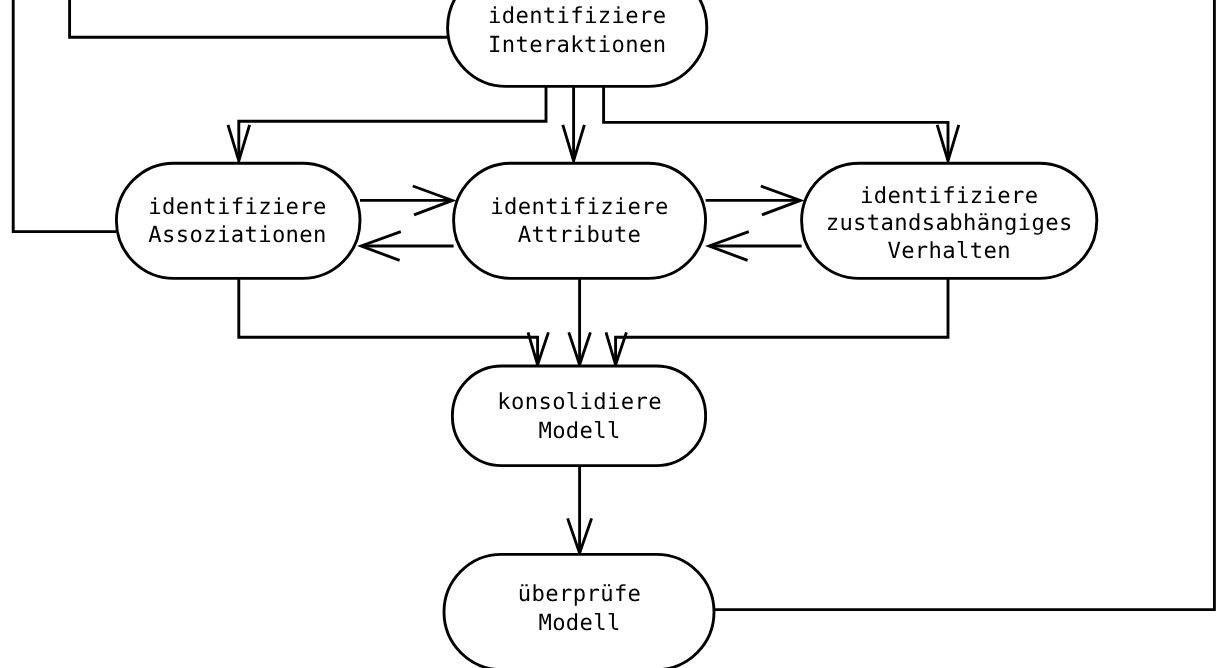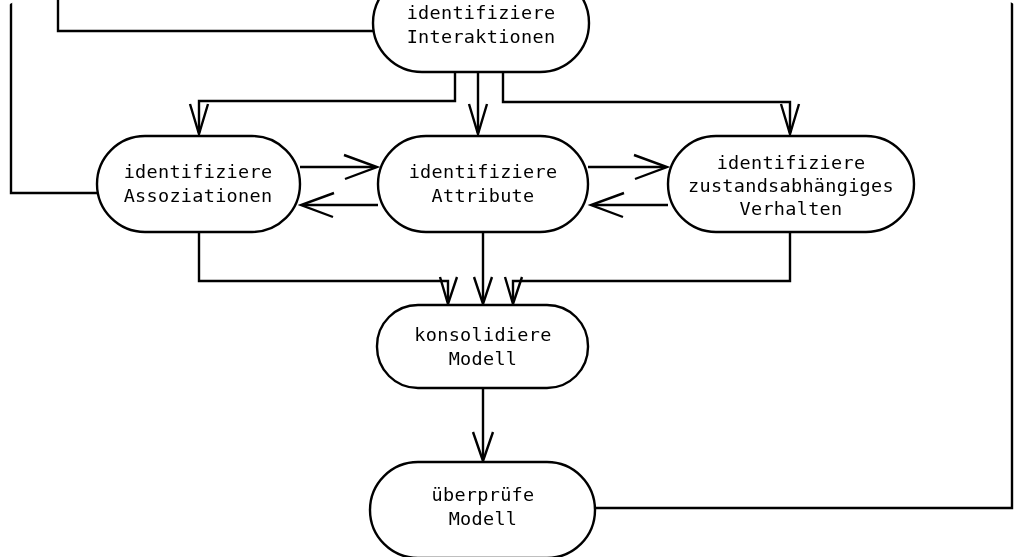--- a/index.html
+++ b/index.html
@@ -9,21 +9,20 @@
   }
   body {
     font-family: "DejaVu Sans Mono", "Liberation Mono", monospace;
   }
   #canvas {
     position: relative;
     width: 1024px;
     height: 557px;
     background: #ffffff;
     overflow: hidden;
-    border-radius: 23px;
   }
   #diagram-svg {
     position: absolute;
     top: 0;
     left: 0;
     width: 1024px;
     height: 557px;
     display: block;
   }
   .node-shape {

